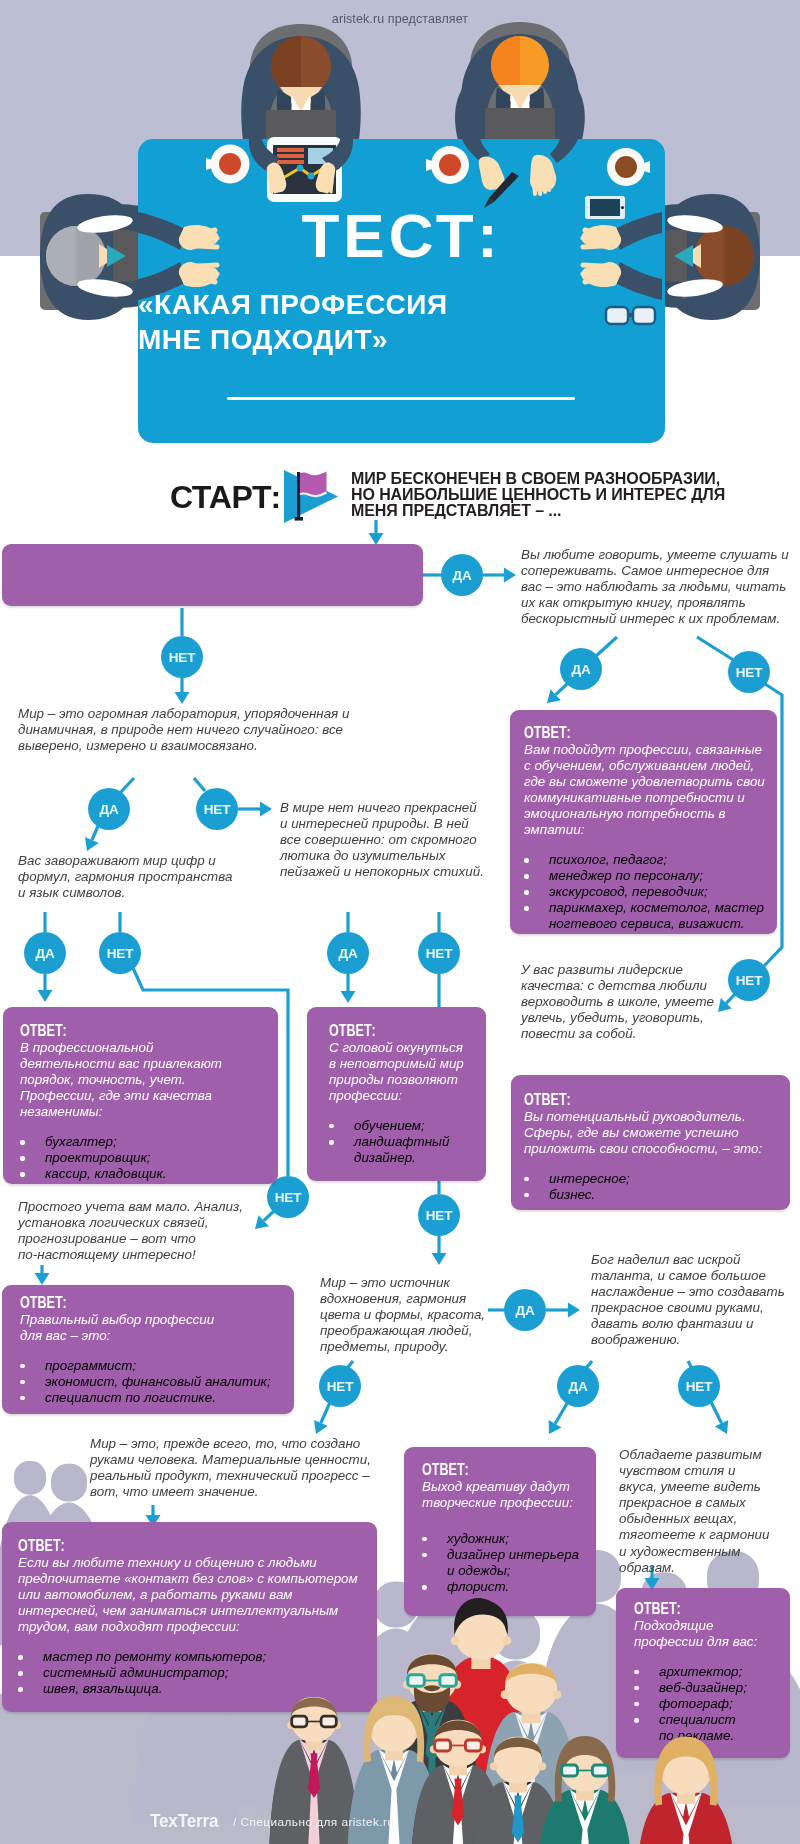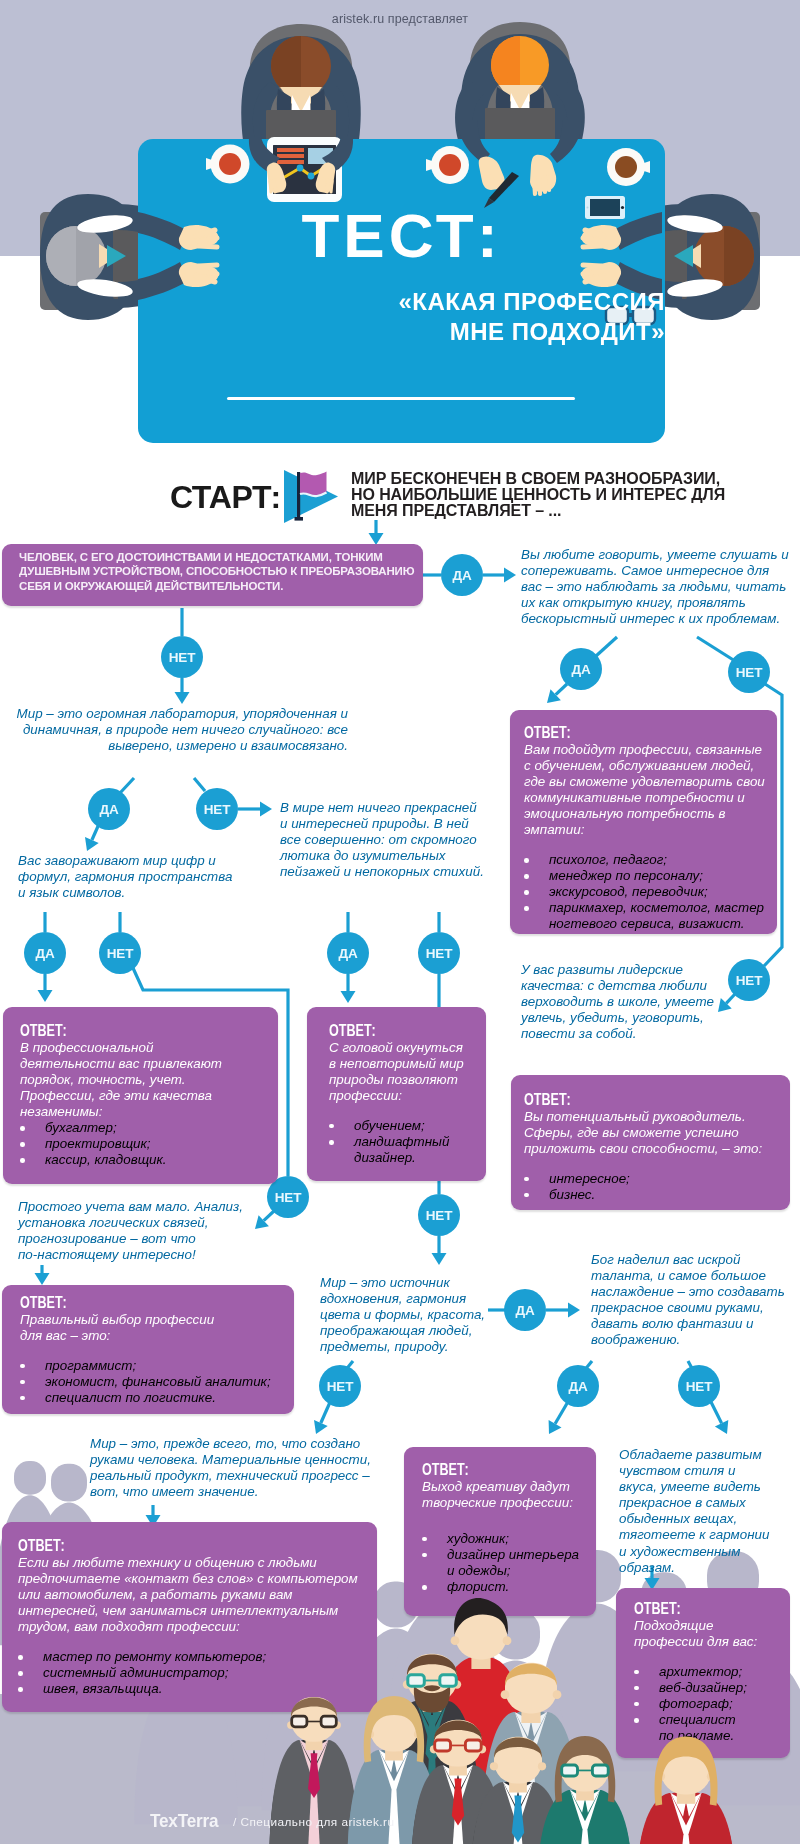--- a/index.html
+++ b/index.html
@@ -2,27 +2,27 @@
 <html><head>
 <meta charset="utf-8">
 <style>
   html,body{margin:0;padding:0;}
   body{width:800px;height:1844px;background:#ffffff;font-family:"Liberation Sans",sans-serif;overflow:hidden;}
   #page{position:relative;width:800px;height:1844px;overflow:hidden;background:#fff;}
   .abs{position:absolute;}
   .greybg{left:0;top:0;width:800px;height:256px;background:#bcbfd3;}
   .credit{left:0;top:12px;width:800px;text-align:center;font-size:12.5px;color:#53586b;letter-spacing:.1px;}
   .heroTitle{left:138px;top:205px;width:527px;text-align:center;color:#fff;font-weight:bold;font-size:62px;letter-spacing:4px;line-height:1;}
-  .heroSub{left:138px;top:287px;width:527px;text-align:right;color:#fff;font-weight:bold;font-size:24px;letter-spacing:.5px;line-height:1.26;}
+  .heroSub{left:138px;top:287px;width:527px;text-align:left;color:#fff;font-weight:bold;font-size:28px;letter-spacing:.5px;line-height:1.26;}
   .heroRule{left:227px;top:397px;width:348px;height:3px;background:#fff;border-radius:2px;}
   .startLabel{left:170px;top:481px;font-size:32px;font-weight:bold;color:#1a1a1a;letter-spacing:-0.5px;line-height:1;}
   .startPrompt{left:351px;top:471px;font-size:16px;font-weight:bold;color:#231f20;line-height:15.9px;letter-spacing:-0.1px;white-space:pre-line;}
   .pbox{background:#a05faa;border-radius:9px;box-shadow:0 2px 2px rgba(0,0,0,.13);}
   .qcaps{color:#f6eef8;font-weight:bold;font-size:11.5px;line-height:14.4px;letter-spacing:-0.15px;}
-  .body{color:#0369a1;font-style:italic;font-size:13.4px;line-height:16.1px;}
+  .body{color:#404040;font-style:italic;font-size:13.4px;line-height:16.1px;}
   .wbody{color:#ffffff;font-style:italic;font-size:13.4px;line-height:16.1px;}
   .answerblock{}
   .atitle{color:#ffffff;font-weight:bold;font-size:17px;line-height:17.5px;letter-spacing:0;white-space:nowrap;width:60px;}
   .atitle span{display:inline-block;transform:scaleX(.74);transform-origin:left top;}
   .alist{margin:0;padding:0;list-style:none;color:#000000;font-style:italic;font-size:13.4px;line-height:16.1px;}
   .alist li{position:relative;padding-left:0;}
   .alist li:before{content:"";position:absolute;left:-25px;top:6px;width:4.6px;height:4.6px;border-radius:50%;background:#fff;}
   .startPrompt{white-space:pre-line;}
   .footerbar{left:0;top:1694px;width:800px;height:150px;background:#babacb;}
   .footerlogo{left:150px;top:1811px;font-weight:bold;font-size:19px;line-height:19px;color:#f4f4f7;letter-spacing:-0.2px;transform:scaleX(.9);transform-origin:left top;}
@@ -443,42 +443,41 @@
       <span>НЕТ</span>
     </div>
   <div class="abs node" style="left:557px;top:1365px;width:42px;height:42px;">
       <span>ДА</span>
     </div>
   <div class="abs node" style="left:678px;top:1365px;width:42px;height:42px;">
       <span>НЕТ</span>
     </div>
 
   <div class="abs pbox" style="left:2px;top:544px;width:421px;height:62px;"></div>
-  <div class="abs qcaps" style="left:19px;top:550px;width:398px;">ЧЕЛОВЕК, С ЕГО ДОСТОИНСТВАМИ И НЕДОСТАТКАМИ, ТОНКИМ ДУШЕВНЫМ УСТРОЙСТВОМ, СПОСОБНОСТЬЮ К ПРЕОБРАЗОВАНИЮ СЕБЯ И ОКРУЖАЮЩЕЙ ДЕЙСТВИТЕЛЬНОСТИ.</div>
   <div class="abs body" style="left:521px;top:547px;width:270px;">Вы любите говорить, умеете слушать и сопереживать. Самое интересное для вас – это наблюдать за людьми, читать их как открытую книгу, проявлять бескорыстный интерес к их проблемам.</div>
-  <div class="abs body" style="left:10px;top:706px;width:338px;text-align:right;">Мир – это огромная лаборатория, упорядоченная и динамичная, в природе нет ничего случайного: все выверено, измерено и взаимосвязано.</div>
+  <div class="abs body" style="left:18px;top:706px;width:338px;">Мир – это огромная лаборатория, упорядоченная и динамичная, в природе нет ничего случайного: все выверено, измерено и взаимосвязано.</div>
   <div class="abs pbox" style="left:510px;top:710px;width:267px;height:224px;"></div>
   <div class="abs answerblock" style="left:524px;top:724px;width:245px;">
     <div class="atitle"><span>ОТВЕТ:</span></div>
     <div class="wbody">Вам подойдут профессии, связанные с обучением, обслуживанием людей, где вы сможете удовлетворить свои коммуникативные потребности и эмоциональную потребность в эмпатии:</div>
     <ul class="alist" style="margin-top:14px;padding-left:25px;width:221px;">
         <li>психолог, педагог;</li>
         <li>менеджер по персоналу;</li>
         <li>экскурсовод, переводчик;</li>
         <li>парикмахер, косметолог, мастер ногтевого сервиса, визажист.</li>
       </ul>
   </div>
   <div class="abs body" style="left:18px;top:853px;width:218px;">Вас завораживают мир цифр и формул, гармония пространства и язык символов.</div>
   <div class="abs body" style="left:280px;top:800px;width:205px;">В мире нет ничего прекрасней и интересней природы. В ней все совершенно: от скромного лютика до изумительных пейзажей и непокорных стихий.</div>
   <div class="abs body" style="left:521px;top:962px;width:197px;">У вас развиты лидерские качества: с детства любили верховодить в школе, умеете увлечь, убедить, уговорить, повести за собой.</div>
   <div class="abs pbox" style="left:3px;top:1007px;width:275px;height:177px;"></div>
   <div class="abs answerblock" style="left:20px;top:1022px;width:207px;">
     <div class="atitle"><span>ОТВЕТ:</span></div>
     <div class="wbody">В профессиональной деятельности вас привлекают порядок, точность, учет. Профессии, где эти качества незаменимы:</div>
-    <ul class="alist" style="padding-left:25px;width:127px;">
+    <ul class="alist" style="margin-top:14px;padding-left:25px;width:127px;">
         <li>бухгалтер;</li>
         <li>проектировщик;</li>
         <li>кассир, кладовщик.</li>
       </ul>
   </div>
   <div class="abs pbox" style="left:307px;top:1007px;width:179px;height:174px;"></div>
   <div class="abs answerblock" style="left:329px;top:1022px;width:140px;">
     <div class="atitle"><span>ОТВЕТ:</span></div>
     <div class="wbody">С головой окунуться в неповторимый мир природы позволяют профессии:</div>
     <ul class="alist" style="margin-top:14px;padding-left:25px;width:101px;">

